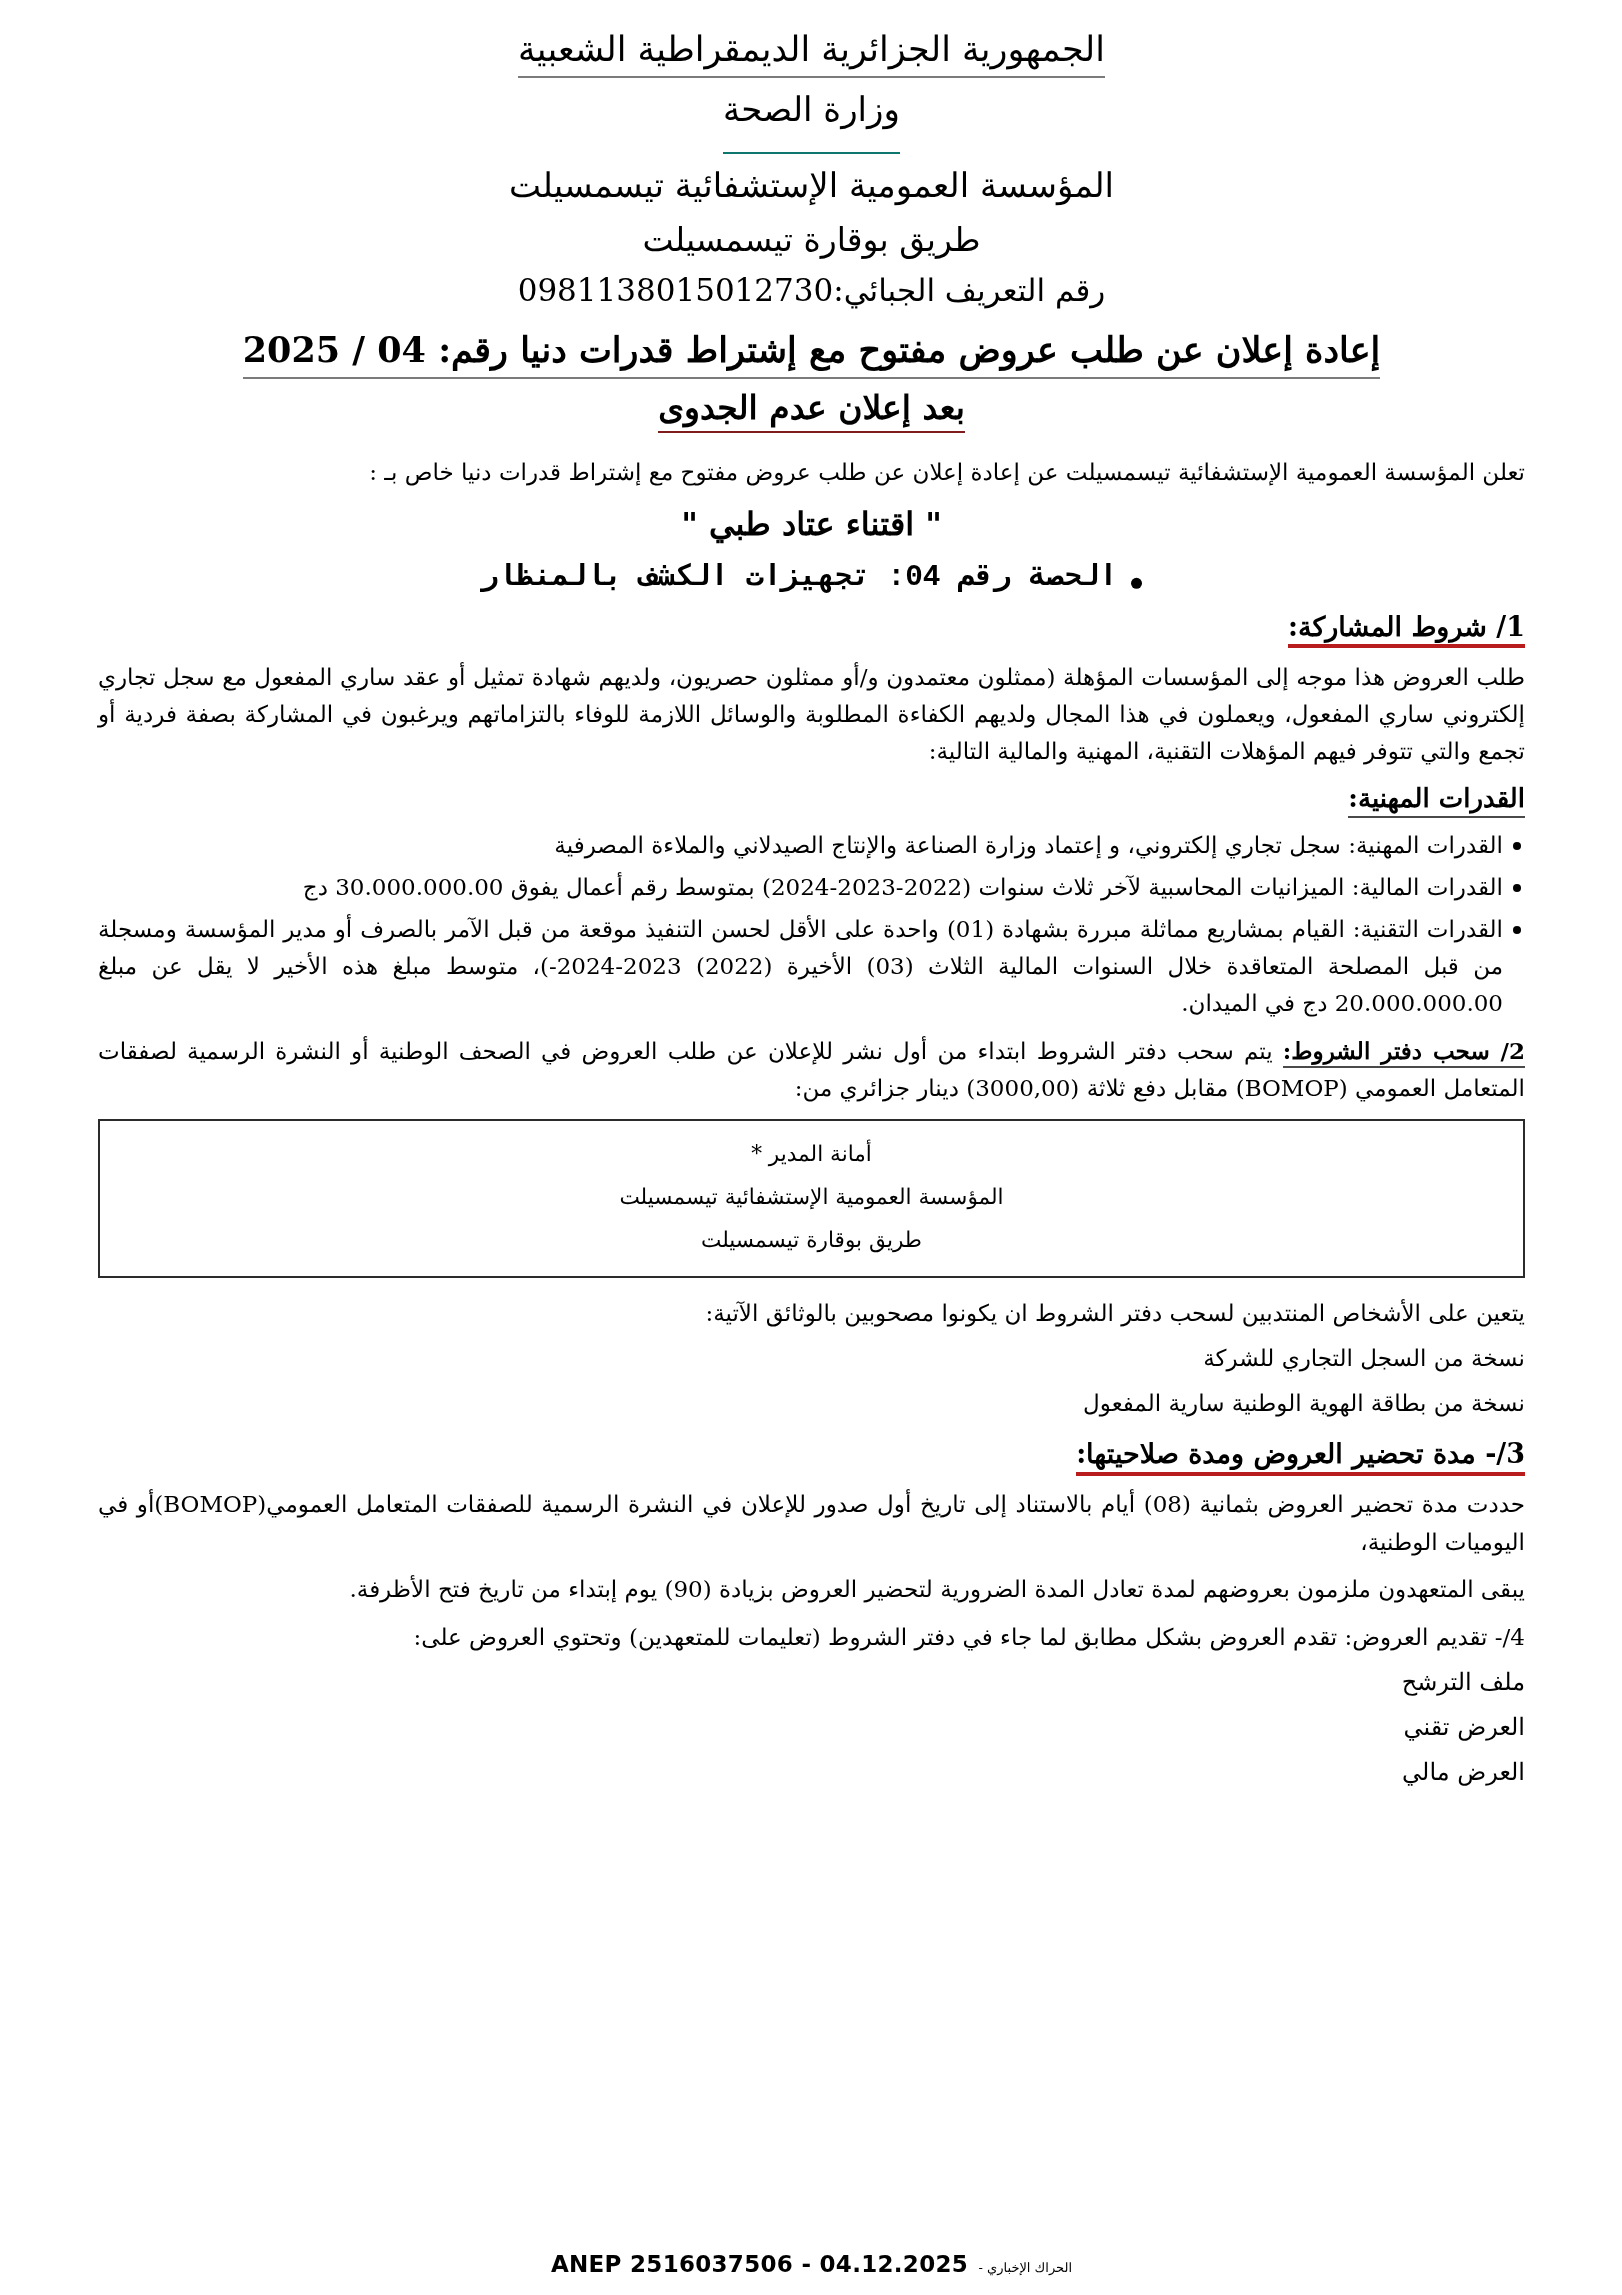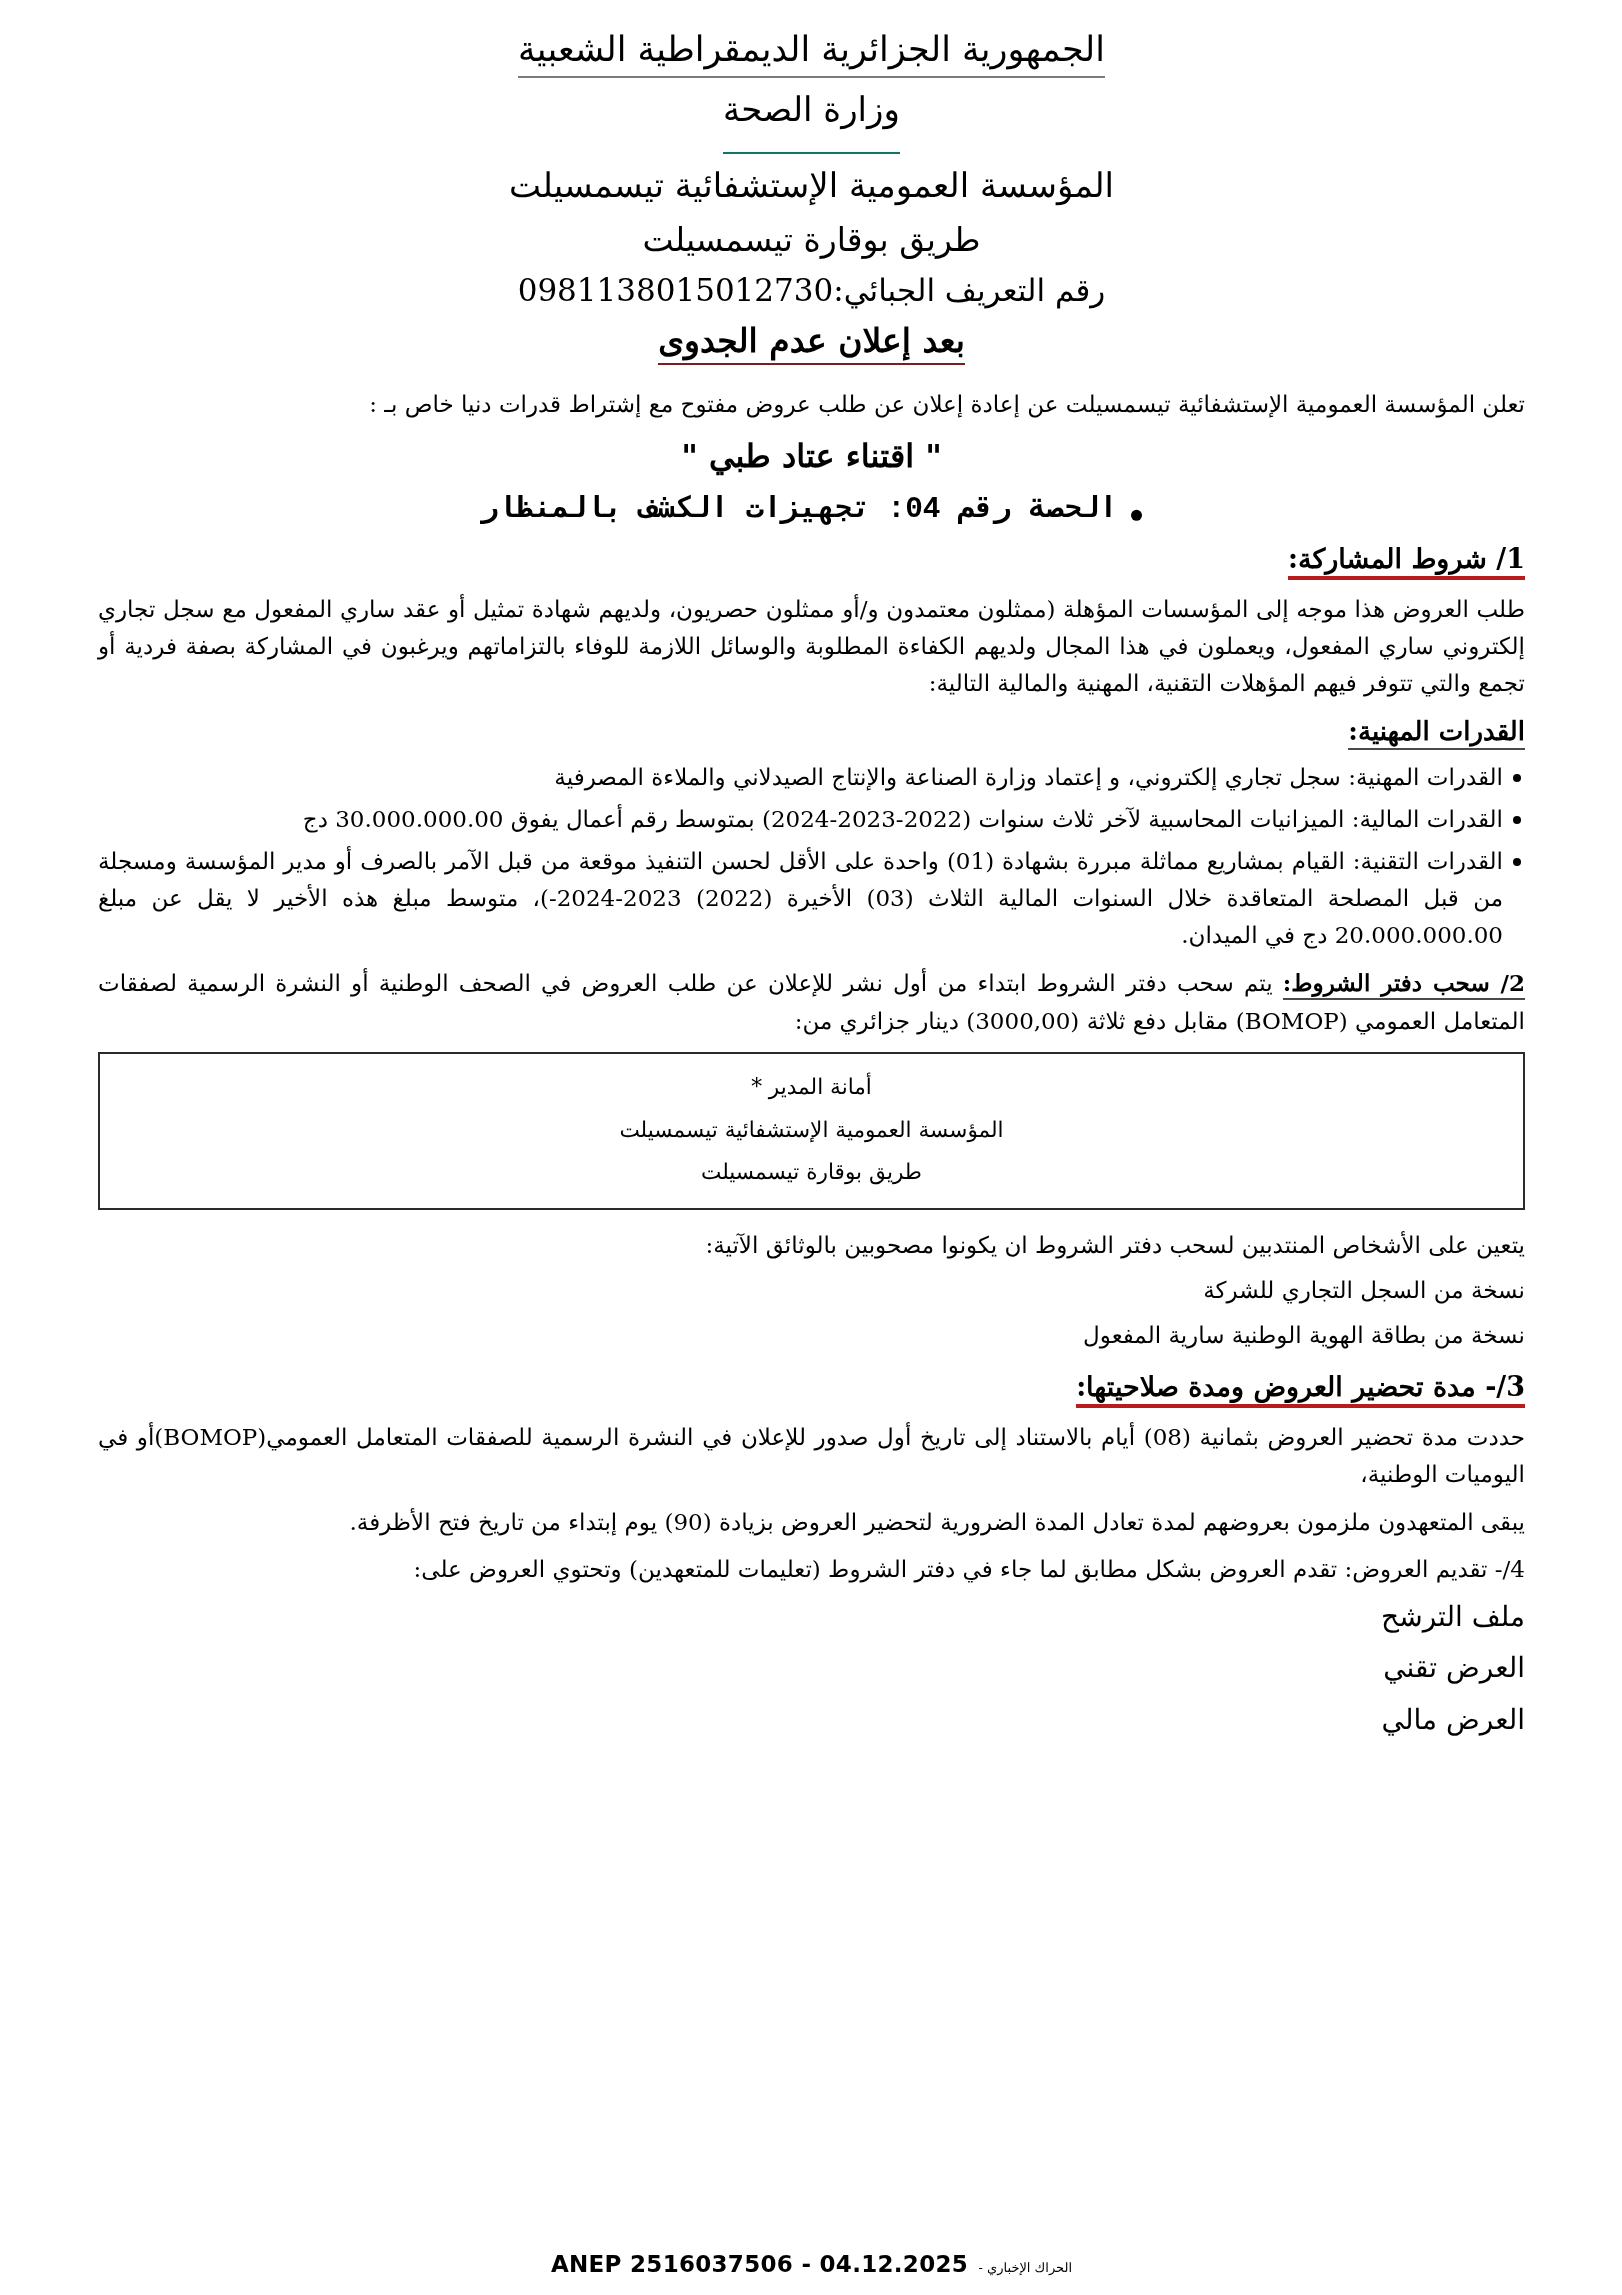--- a/index.html
+++ b/index.html
@@ -193,21 +193,21 @@
   .after-box { margin-top: 17px; }
 
   .plain-line {
     font-size: 23px;
     line-height: 1.6;
     text-align: right;
     margin-top: 7.9px;
   }
 
   .tail-line {
-    font-size: 28px;
+    font-size: 24px;
     line-height: 1.6;
     text-align: right;
     margin-top: 6.5px;
   }
 
   
   .footer {
     position: absolute;
     left: 0; right: 0;
     bottom: 18.3px;
@@ -241,20 +241,23 @@
       <span class="hdr-underline">الجمهورية الجزائرية الديمقراطية الشعبية</span>
     </div>
     <div class="hdr-line l2">
       <span class="hdr-small-underline">وزارة الصحة</span>
     </div>
     <div class="hdr-line l3">المؤسسة العمومية الإستشفائية تيسمسيلت</div>
     <div class="hdr-line l4">طريق بوقارة تيسمسيلت</div>
     <div class="hdr-line l5">رقم التعريف الجبائي:0981138015012730</div>
   </div>
 
+  <div class="announce-title">
+    <span class="u">إعادة إعلان عن طلب عروض مفتوح مع إشتراط قدرات دنيا رقم: 04 / 2025</span>
+  </div>
   <div class="announce-sub">
     <span class="u">بعد إعلان عدم الجدوى</span>
   </div>
 
   <div class="intro">تعلن المؤسسة العمومية الإستشفائية تيسمسيلت عن إعادة إعلان عن طلب عروض مفتوح مع إشتراط قدرات دنيا خاص بـ :</div>
 
   <div class="object-title">" اقتناء عتاد طبي "</div>
 
   <div class="lot-row">
     <span class="lot-bullet"></span>

